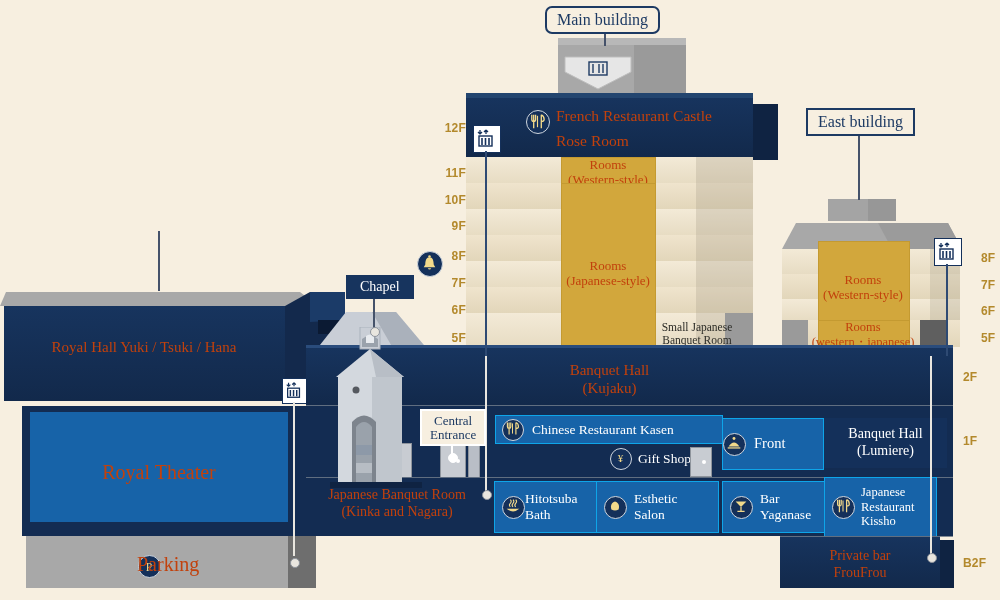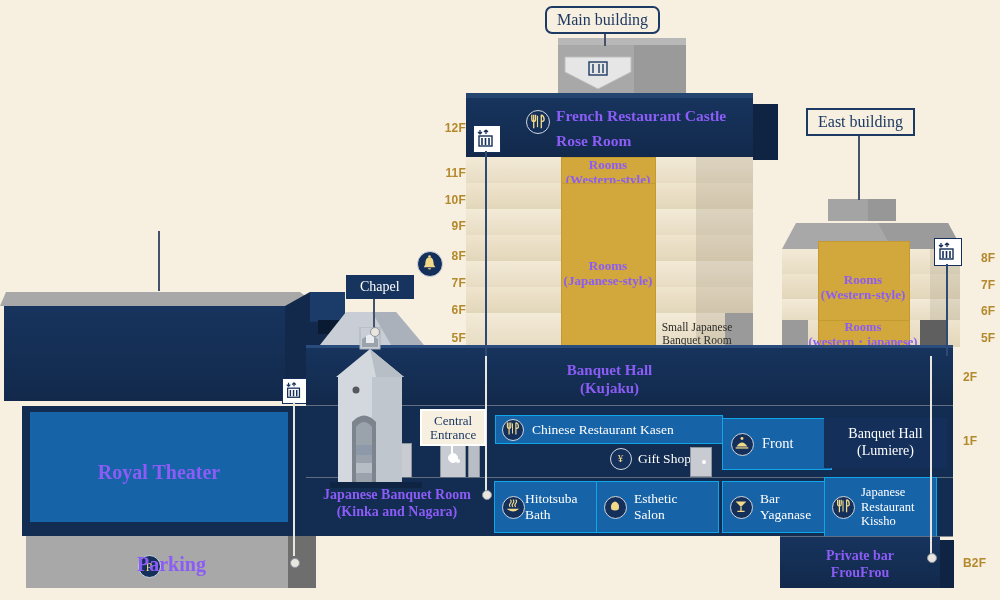--- a/index.html
+++ b/index.html
@@ -24,21 +24,21 @@
   .leader.v{width:2px;}
   .leader.dot{width:8px;height:8px;border-radius:50%;background:#e9e6df;
     border:1px solid #8d939c;z-index:31;}
 
   
   .navy{background:linear-gradient(180deg,#17345e 0%,#12294b 100%);}
   .navy2{background:#132c52;}
   .blue-tile{background:#1763a8;}
   .gray{background:#a8a8a8;}
 
-  .lbl{position:absolute;color:#8b5cf6;text-align:center;line-height:1.18;font-weight:bold;}
+  .lbl{position:absolute;color:#c2410c;text-align:center;line-height:1.18;}
   .dark-lbl{position:absolute;color:#2b2b26;text-align:center;line-height:1.12;}
 
   
   .floorno{position:absolute;color:#b3892c;font-weight:bold;font-size:12px;
     font-family:"Liberation Sans", sans-serif;text-align:right;letter-spacing:.2px;}
   .floorno.l{text-align:right;width:26px;}
   .floorno.r{text-align:left;width:30px;}
   .goldcol{position:absolute;background:#d2a73c;border:1px solid #c49a31;}
 
   
@@ -203,20 +203,21 @@
   <svg class="abs" style="left:0px;top:288px;" width="320" height="20" viewBox="0 0 320 20">
     <polygon points="0,18 6,4 300,4 318,18" fill="#a8a8a8"></polygon>
   </svg>
   
   <div class="abs navy" style="left:4px;top:306px;width:296px;height:95px;"></div>
   <svg class="abs" style="left:285px;top:292px;" width="60" height="112" viewBox="0 0 60 112">
     <polygon points="0,14 25,0 60,0 60,104 0,112" fill="#13294c"></polygon>
     <polygon points="25,0 60,0 60,28 25,30" fill="#1b3b68"></polygon>
   </svg>
   <div class="abs" style="left:318px;top:320px;width:22px;height:14px;background:#0b1a33;"></div>
+  <div class="lbl" style="left:4px;top:339px;width:280px;font-size:15px;">Royal Hall  Yuki / Tsuki / Hana</div>
 
   
   <span class="abs" style="left:282px;top:378px;width:24px;height:24px;background:#fff;border:1.5px solid #14305a;">
     <svg width="20" height="20" viewBox="0 0 22 22" style="position:absolute;left:1px;top:1px;">
       <path d="M5 7 L5 3 M5 7 L3 5 M5 7 L7 5" stroke="#14305a" stroke-width="1.3" fill="none"></path>
       <path d="M11 3 L11 7 M11 3 L9 5 M11 3 L13 5" stroke="#14305a" stroke-width="1.3" fill="none"></path>
       <rect x="4" y="9" width="13" height="10" fill="none" stroke="#14305a" stroke-width="1.4"></rect>
       <path d="M7 11 L7 18 M10.5 11 L10.5 18 M14 11 L14 18" stroke="#14305a" stroke-width="1.6"></path>
     </svg>
   </span>
@@ -315,21 +316,21 @@
     </span>
     <span class="txt" style="margin-left:6px;">Gift Shop</span>
   </div>
   
   <div class="abs" style="left:495px;top:442px;width:193px;height:33px;background:#1763a8;z-index:-1;"></div>
 
   <div class="door" style="left:690px;top:447px;width:20px;height:28px;">
       <span class="knob"></span>
     </div>
 
-  <div class="tile" style="left:722px;top:418px;width:100px;height:50px;padding-left:8px;">
+  <div class="tile" style="left:722px;top:418px;width:100px;height:50px;">
     <span class="ico" style="width:21px;height:21px;">
       <svg width="18" height="18" viewBox="0 0 20 20" style="position:absolute;left:0.5px;top:0.5px;">
         <path d="M4 14 Q10 5 16 14 Z" fill="#f2d98a"></path>
         <circle cx="10" cy="5" r="1.6" fill="#f2d98a"></circle>
         <path d="M3 15.5 L17 15.5" stroke="#f2d98a" stroke-width="1.4"></path>
       </svg>
     </span>
     <span class="txt" style="margin-left:8px;font-size:14.5px;">Front</span>
   </div>
 

